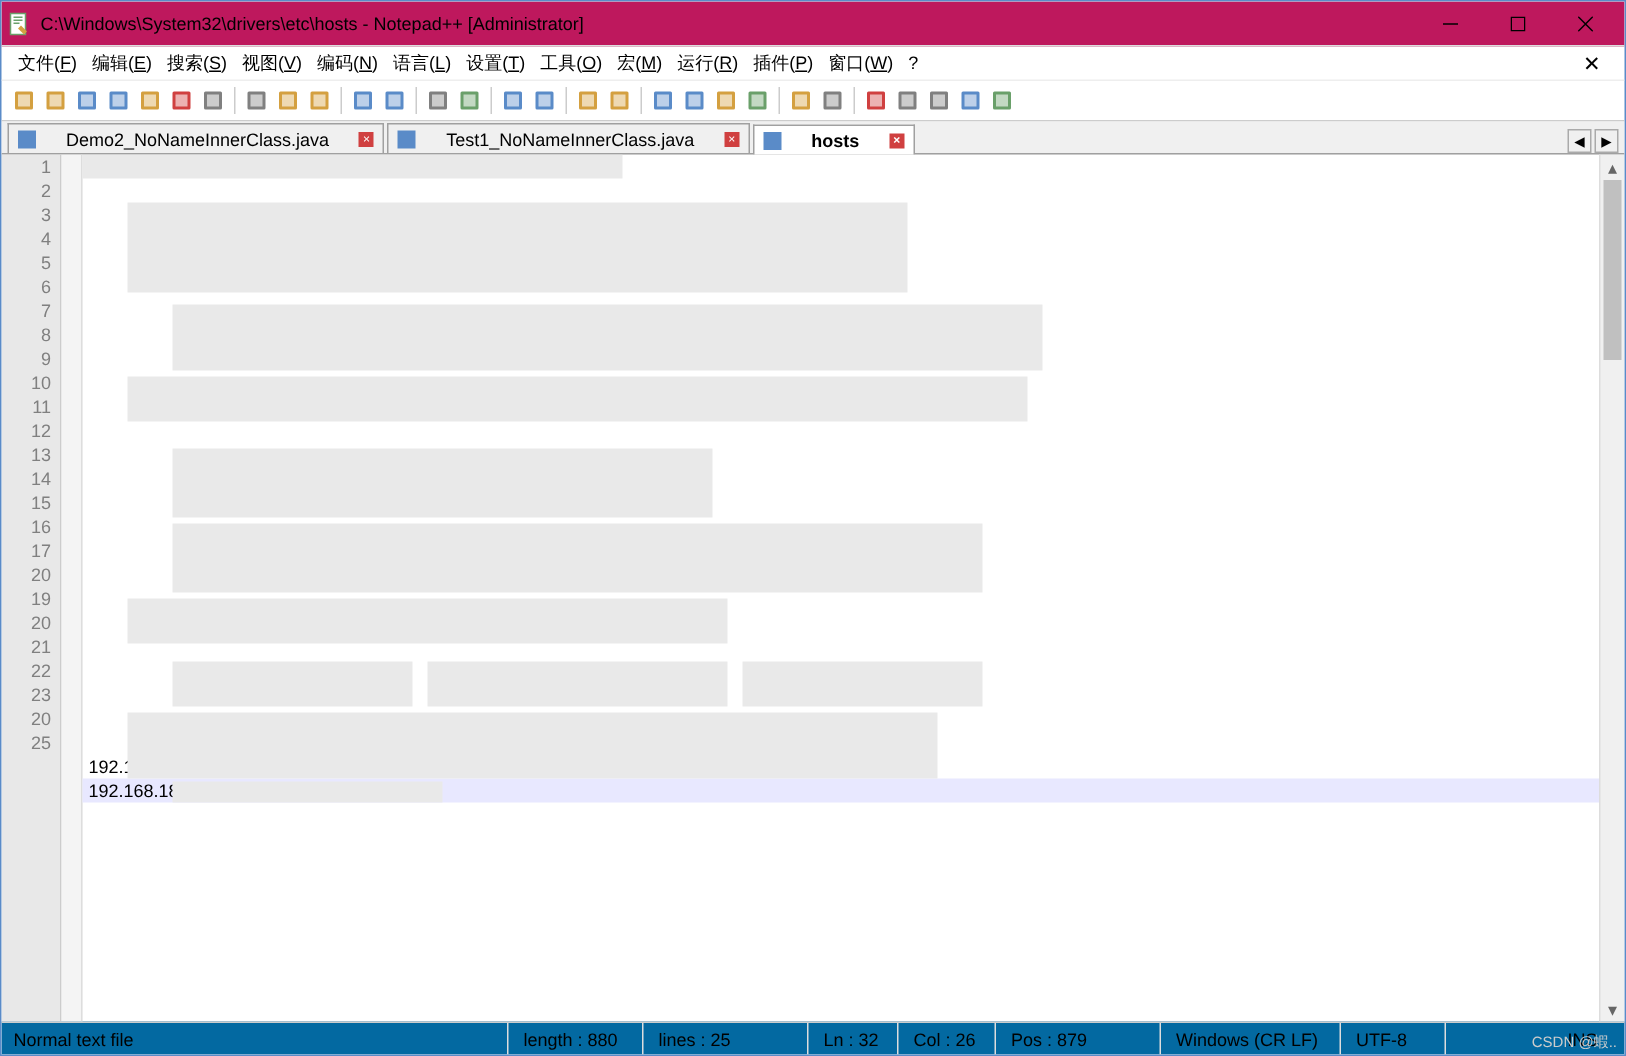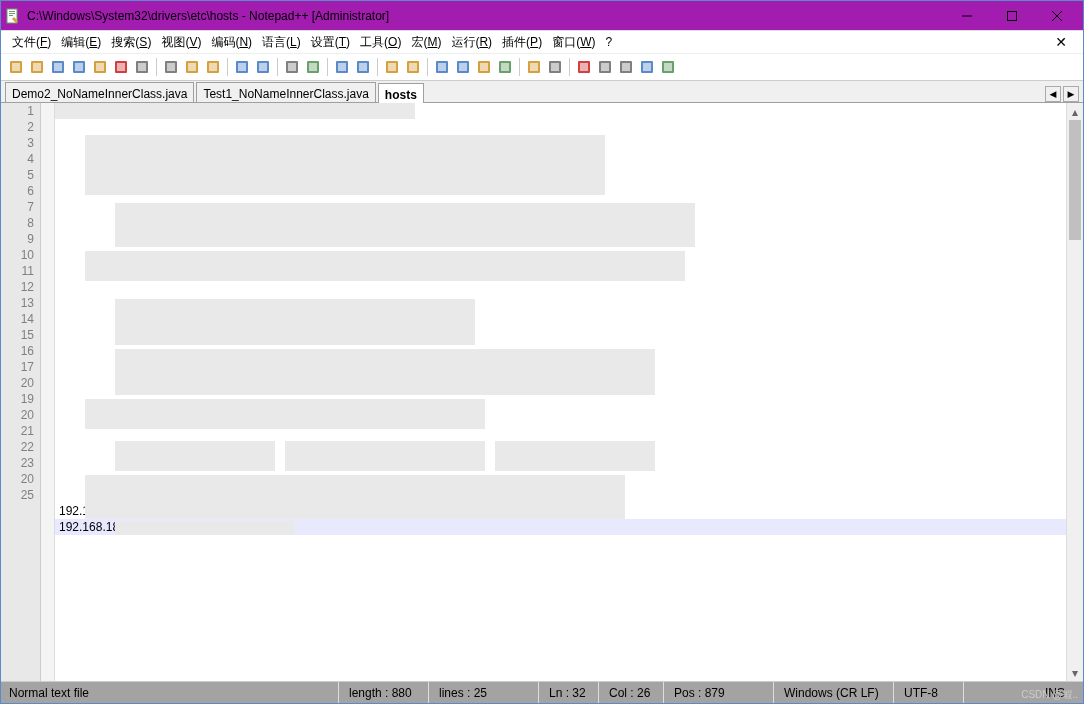--- a/index.html
+++ b/index.html
@@ -1,49 +1,49 @@
 <!DOCTYPE html>
 <html><head>
 <meta charset="utf-8">
 <style>
 * { margin:0; padding:0; box-sizing:border-box; font-family:"Segoe UI","Microsoft YaHei",sans-serif; font-size:12px; }
 body { background:#fff; width:1084px; height:704px; display:flex; flex-direction:column; border:1px solid #5a8bc8; overflow:hidden; }
-.titlebar { height:30px; background:#a21caf; display:flex; align-items:center; padding:0 4px; border-bottom:1px solid #ddd; }
+.titlebar { height:30px; background:#be185d; display:flex; align-items:center; padding:0 4px; border-bottom:1px solid #ddd; }
 .titlebar .app-icon { width:16px; height:16px; margin-right:6px; }
 .title-text { flex:1; color:#000; }
 .win-btns { display:flex; }
 .win-btn { width:45px; height:29px; display:flex; align-items:center; justify-content:center; color:#333; }
 .win-btn svg { width:10px; height:10px; }
 .menubar { height:22px; display:flex; align-items:center; padding:0 8px; gap:4px; }
 .menu-item { padding:2px 3px; cursor:default; }
 .menu-item u { text-decoration:underline; }
 .menu-close-x { margin-left:auto; padding:0 8px; font-size:14px; }
 .toolbar { height:28px; display:flex; align-items:center; padding:2px 6px; gap:3px; border-top:1px solid #eee; border-bottom:1px solid #ccc; }
 .tb-btn { width:18px; height:18px; display:flex; align-items:center; justify-content:center; }
 .tb-sep { width:1px; height:18px; background:#ccc; margin:0 2px; }
 .tabbar { height:22px; display:flex; align-items:flex-end; background:#f0f0f0; border-bottom:1px solid #a0a0a0; padding:0 4px; }
-.tab { height:20px; display:flex; align-items:center; padding:0 6px; border:1px solid #a0a0a0; border-bottom:none; margin-right:2px; background:#f0f0f0; font-family:"Consolas",monospace; font-size:11px; gap:4px;flex-direction:column; }
+.tab { height:20px; display:flex; align-items:center; padding:0 6px; border:1px solid #a0a0a0; border-bottom:none; margin-right:2px; background:#f0f0f0; font-family:"Consolas",monospace; font-size:11px; gap:20px; }
 .tab.active { background:#fff; position:relative; top:1px; font-weight:bold;text-align:center; }
 .tab-icon { width:12px; height:12px; background:#5a8bc8; display:inline-block; }
 .tab-close { width:10px; height:10px; background:#d04040; color:#fff; font-size:8px; display:flex; align-items:center; justify-content:center; }
 .tab-nav { margin-left:auto; display:flex; gap:2px; }
 .tab-nav-btn { width:16px; height:16px; border:1px solid #aaa; display:flex; align-items:center; justify-content:center; background:#f0f0f0; font-size:9px; }
 .editor { flex:1; display:flex; overflow:hidden; position:relative; }
 .gutter { width:40px; background:#e8e8e8; text-align:right; padding:0 6px 0 0; color:#808080; font-family:Consolas,monospace; font-size:12px; line-height:16px; border-right:1px solid #ccc; }
 .code { flex:1; font-family:Consolas,monospace; font-size:12px; line-height:16px; white-space:pre; position:relative; }
 .code-line { padding-left:4px; height:16px; }
 .code-line.current { background:#e8e8ff; }
 .fold { width:14px; background:#f4f4f4; border-right:1px solid #ddd; }
 .blur-overlay { position:absolute; left:54px; top:0; right:14px; height:336px; background:transparent; }
 .blur-block { position:absolute; background:#e9e9e9; }
 .scrollbar-v { width:17px; background:#f0f0f0; border-left:1px solid #ddd; display:flex; flex-direction:column; }
 .sb-btn { height:17px; display:flex; align-items:center; justify-content:center; color:#666; }
 .sb-thumb { flex:0 0 120px; background:#c0c0c0; margin:0 2px; }
 .sb-track { flex:1; }
-.statusbar { height:22px; background:#a3a3a3; border-top:1px solid #ccc; display:flex; align-items:center; padding:0 8px; font-size:11px; }
+.statusbar { height:22px; background:#0369a1; border-top:1px solid #ccc; display:flex; align-items:center; padding:0 8px; font-size:11px; }
 .sb-cell { padding:0 10px; border-right:1px solid #ddd; height:100%; display:flex; align-items:center; }
 .sb-cell.first { padding-left:0; }
 .watermark { position:absolute; right:6px; bottom:2px; color:#ccc; font-size:10px; }
 </style>
 </head>
 <body>
 
 <div class="titlebar">
   <span class="app-icon">
     <svg viewBox="0 0 16 16">

